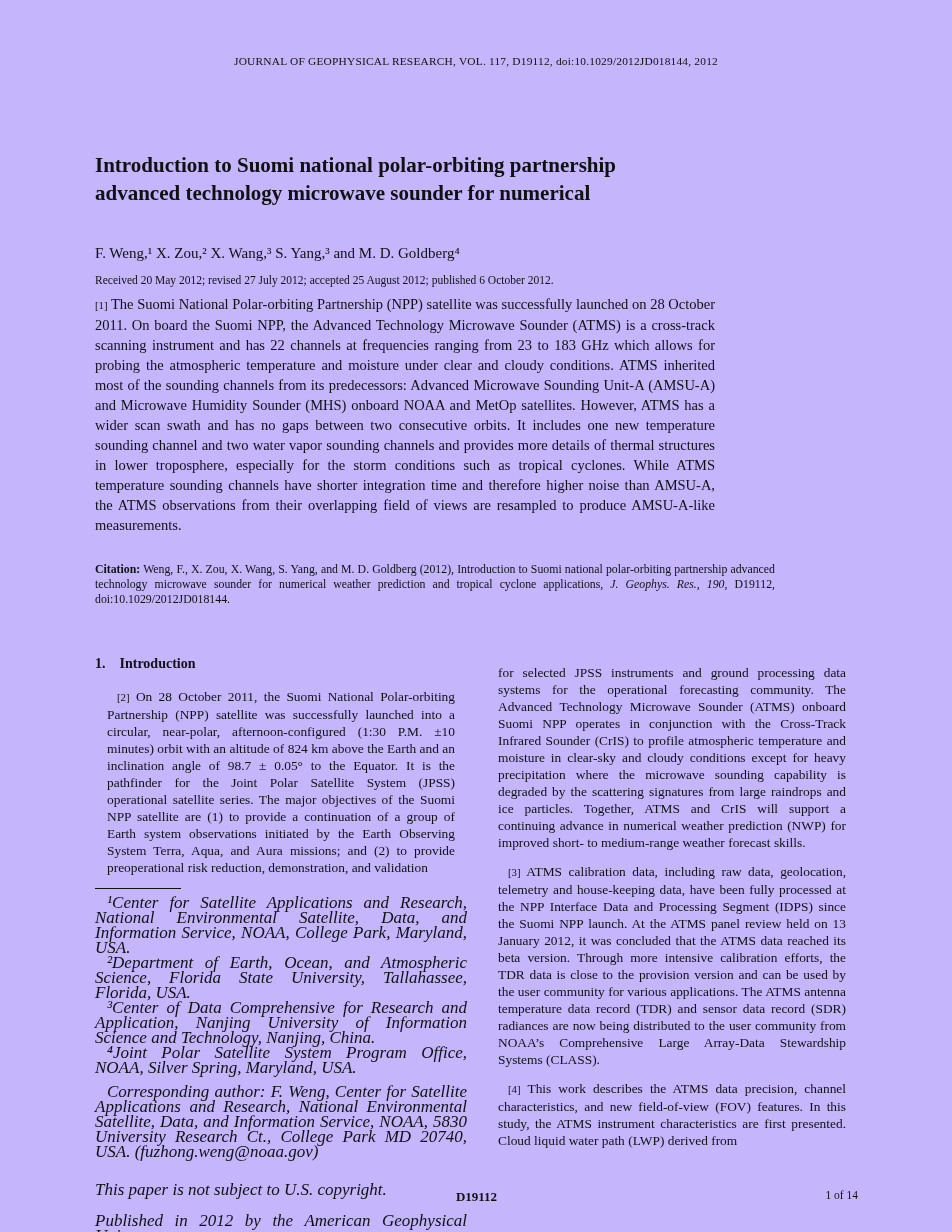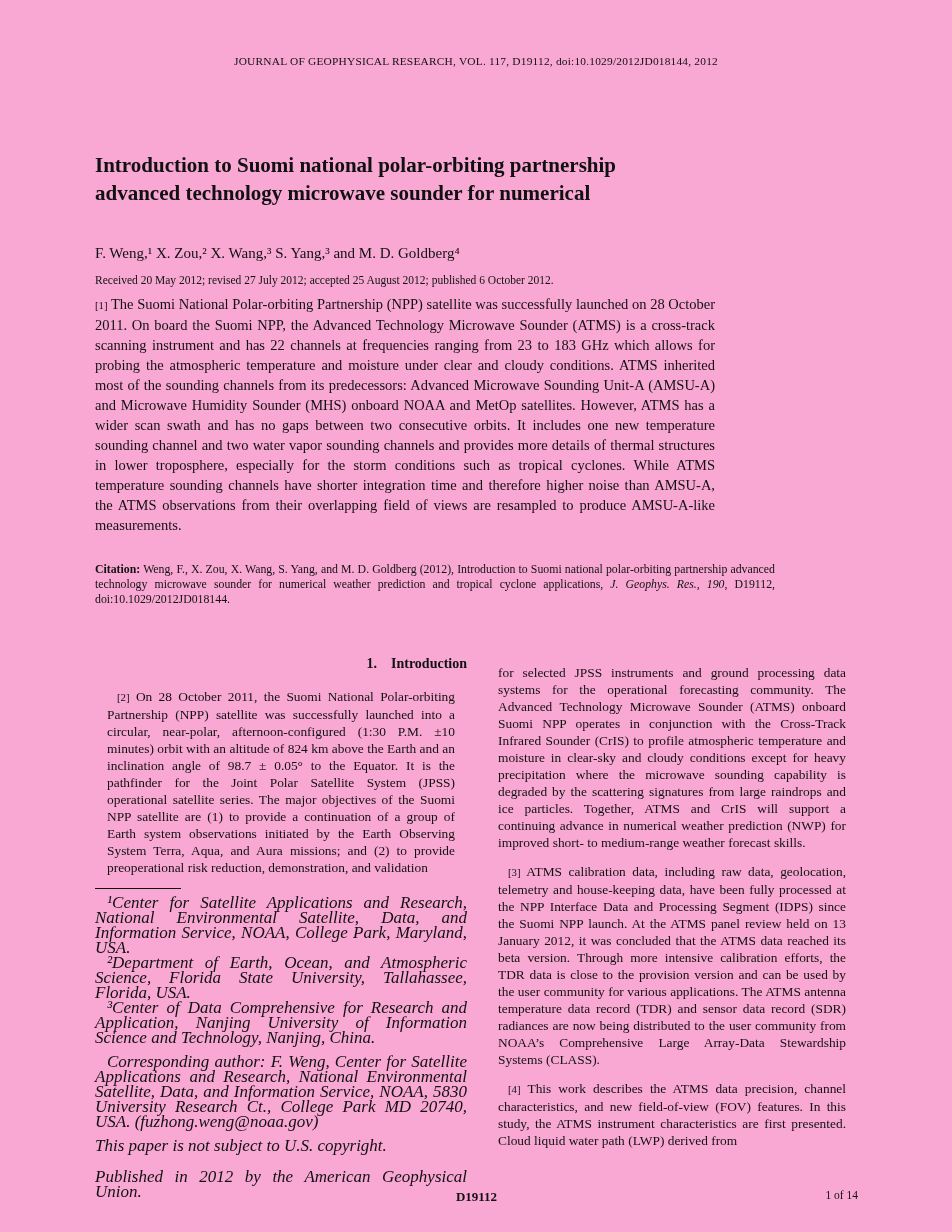--- a/index.html
+++ b/index.html
@@ -8,21 +8,21 @@
     background: #ffffff;
   }
   body {
     width: 952px;
     height: 1232px;
     position: relative;
     font-family: "Liberation Serif", "DejaVu Serif", serif;
     color: #111111;
     overflow: hidden;
   }
-  .page { position: absolute; inset: 0; background: #f9a8d4; }
+  .page { position: absolute; inset: 0; background: #c4b5fd; }
 
   .running-head {
     position: absolute;
     top: 55px; left: 0; width: 100%;
     text-align: center;
     font-size: 11.4px;
     letter-spacing: 0.2px;
     white-space: nowrap;
   }
 
@@ -80,21 +80,21 @@
     display: flex;
     flex-direction: column;
     justify-content: space-between;
     height: 484px;
   }
 
   .section-heading {
     font-size: 14px;
     font-weight: bold;
     margin: 3px 0 16px 0;
-    text-align: right;
+    text-align: left;
   }
   .hgap { display: inline-block; width: 14px; }
 
   .body-para { margin: 12px; }
   .indent { text-indent: 10px; }
   .pmark { font-size: 10.8px; }
 
   .footnotes {
     font-size: 17px;
     line-height: 15px;
@@ -104,21 +104,21 @@
     width: 86px;
     border-top: 1px solid #111111;
     margin: 0 0 6px 0;
   }
   .fn {
     margin: 0;
     text-indent: 12px;
     text-align: justify;
   }
   .fn.corr { margin-top: 9px; }
-  .fn.copyright { margin-top: 9px; text-indent: 0; }
+  .fn.copyright { margin-top: 23px; text-indent: 0; }
   .fn.copyright2 { margin-top: 16px; text-indent: 0; }
 
   .footer {
     position: absolute;
     top: 1187px; left: 95px; width: 763px;
     text-align: center;
   }
   .footer-id {
     font-size: 13px;
     font-weight: bold;
@@ -159,20 +159,21 @@
       <div class="col-top">
         <h2 class="section-heading"><span>1.</span><span class="hgap"></span><span>Introduction</span></h2>
         <p class="body-para indent"><span class="pmark">[2]</span> <span>On 28 October 2011, the Suomi National Polar-orbiting Partnership (NPP) satellite was successfully launched into a circular, near-polar, afternoon-configured (1:30 P.M. ±10 minutes) orbit with an altitude of 824 km above the Earth and an inclination angle of 98.7 ± 0.05° to the Equator. It is the pathfinder for the Joint Polar Satellite System (JPSS) operational satellite series. The major objectives of the Suomi NPP satellite are (1) to provide a continuation of a group of Earth system observations initiated by the Earth Observing System Terra, Aqua, and Aura missions; and (2) to provide preoperational risk reduction, demonstration, and validation</span></p>
       </div>
 
       <div class="footnotes">
         <div class="fn-rule"></div>
         <p class="fn">¹Center for Satellite Applications and Research, National Environmental Satellite, Data, and Information Service, NOAA, College Park, Maryland, USA.</p>
         <p class="fn">²Department of Earth, Ocean, and Atmospheric Science, Florida State University, Tallahassee, Florida, USA.</p>
         <p class="fn">³Center of Data Comprehensive for Research and Application, Nanjing University of Information Science and Technology, Nanjing, China.</p>
+        <p class="fn">⁴Joint Polar Satellite System Program Office, NOAA, Silver Spring, Maryland, USA.</p>
         <p class="fn corr">Corresponding author: F. Weng, Center for Satellite Applications and Research, National Environmental Satellite, Data, and Information Service, NOAA, 5830 University Research Ct., College Park MD 20740, USA. (fuzhong.weng@noaa.gov)</p>
         <p class="fn copyright">This paper is not subject to U.S. copyright.</p>
         <p class="fn copyright2">Published in 2012 by the American Geophysical Union.</p>
       </div>
     </div>
 
     <div class="col col-right">
       <p class="body-para">for selected JPSS instruments and ground processing data systems for the operational forecasting community. The Advanced Technology Microwave Sounder (ATMS) onboard Suomi NPP operates in conjunction with the Cross-Track Infrared Sounder (CrIS) to profile atmospheric temperature and moisture in clear-sky and cloudy conditions except for heavy precipitation where the microwave sounding capability is degraded by the scattering signatures from large raindrops and ice particles. Together, ATMS and CrIS will support a continuing advance in numerical weather prediction (NWP) for improved short- to medium-range weather forecast skills.</p>
       <p class="body-para indent"><span class="pmark">[3]</span> <span>ATMS calibration data, including raw data, geolocation, telemetry and house-keeping data, have been fully processed at the NPP Interface Data and Processing Segment (IDPS) since the Suomi NPP launch. At the ATMS panel review held on 13 January 2012, it was concluded that the ATMS data reached its beta version. Through more intensive calibration efforts, the TDR data is close to the provision version and can be used by the user community for various applications. The ATMS antenna temperature data record (TDR) and sensor data record (SDR) radiances are now being distributed to the user community from NOAA’s Comprehensive Large Array-Data Stewardship Systems (CLASS).</span></p>
       <p class="body-para indent"><span class="pmark">[4]</span> <span>This work describes the ATMS data precision, channel characteristics, and new field-of-view (FOV) features. In this study, the ATMS instrument characteristics are first presented. Cloud liquid water path (LWP) derived from</span></p>

